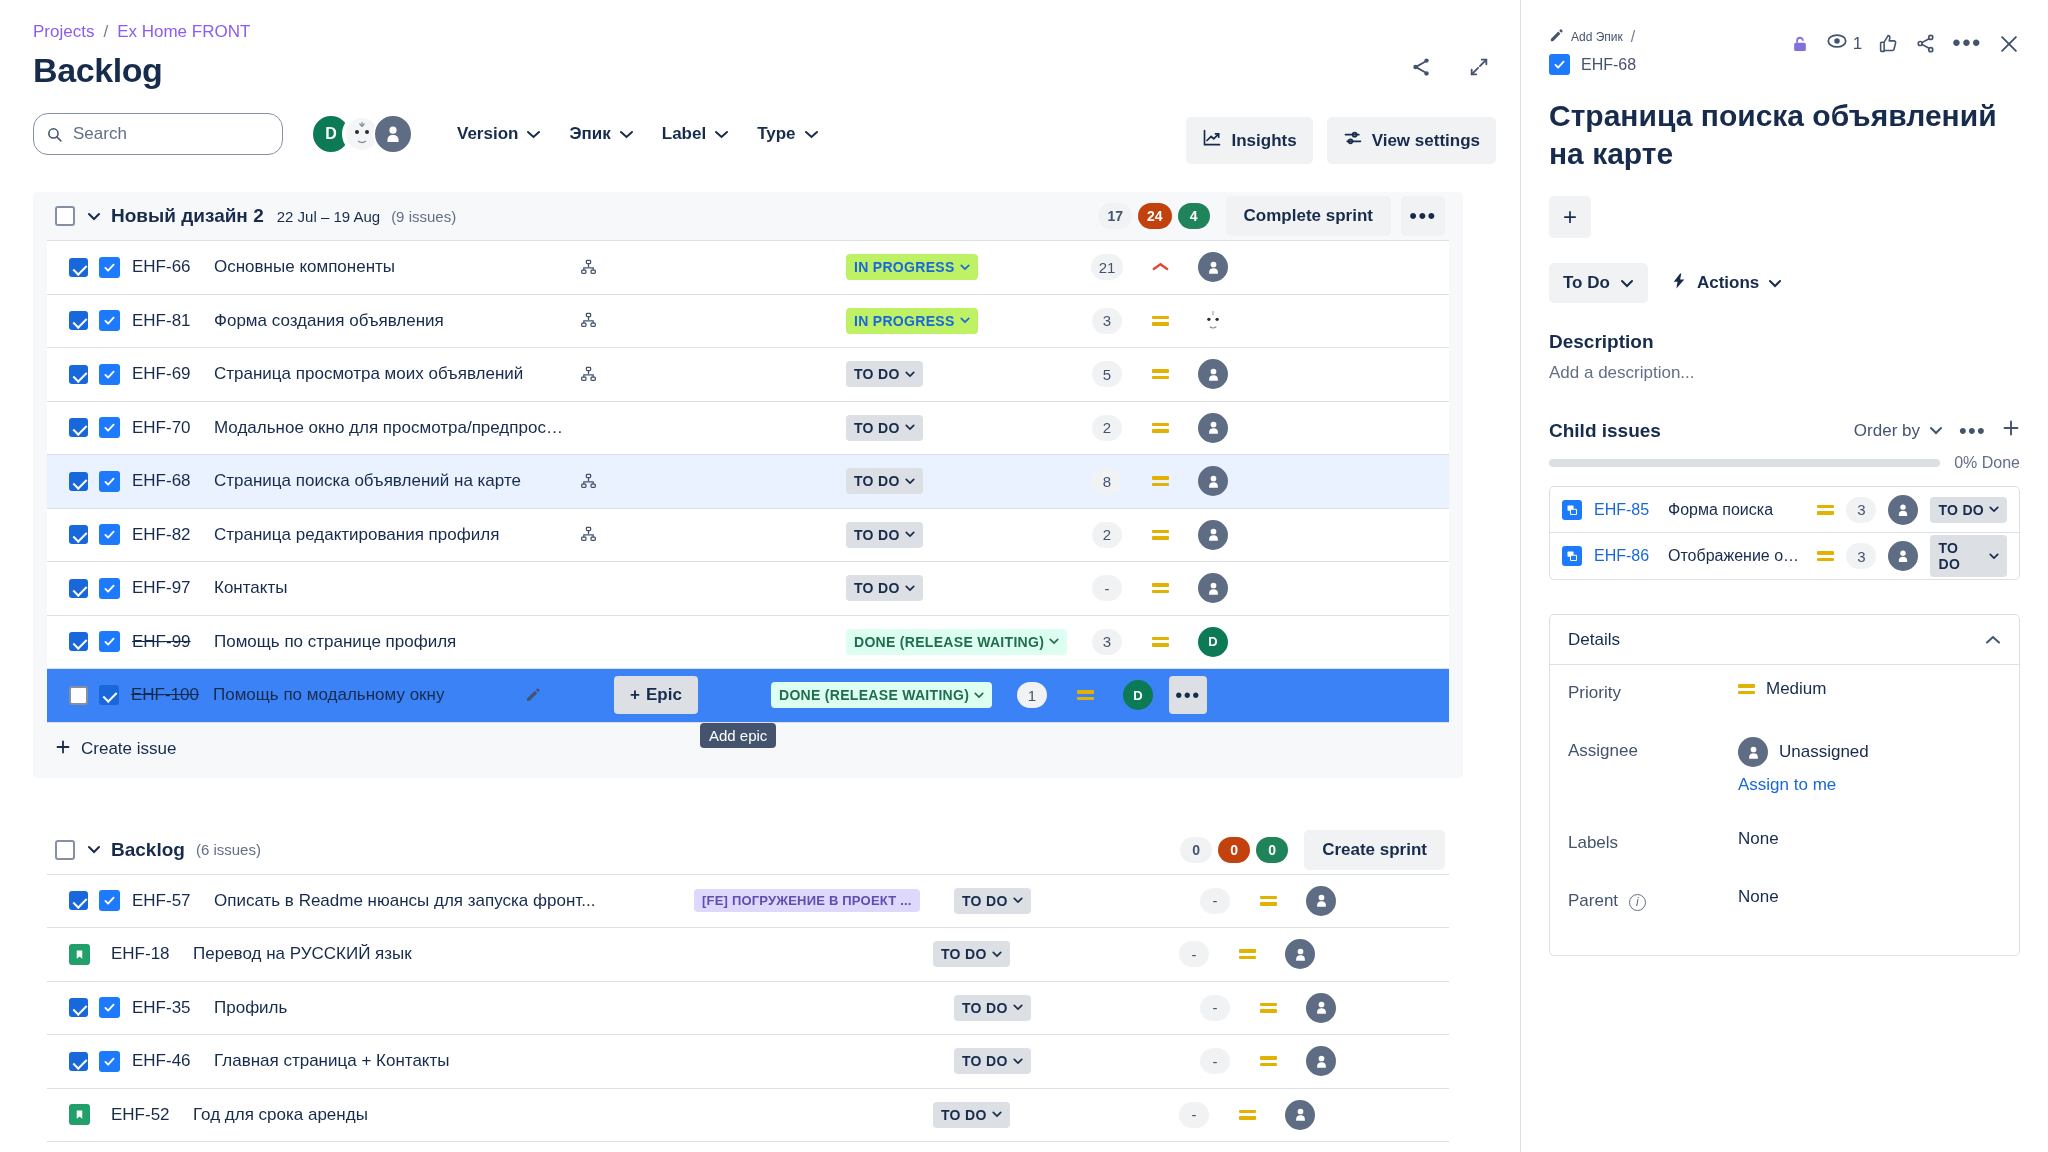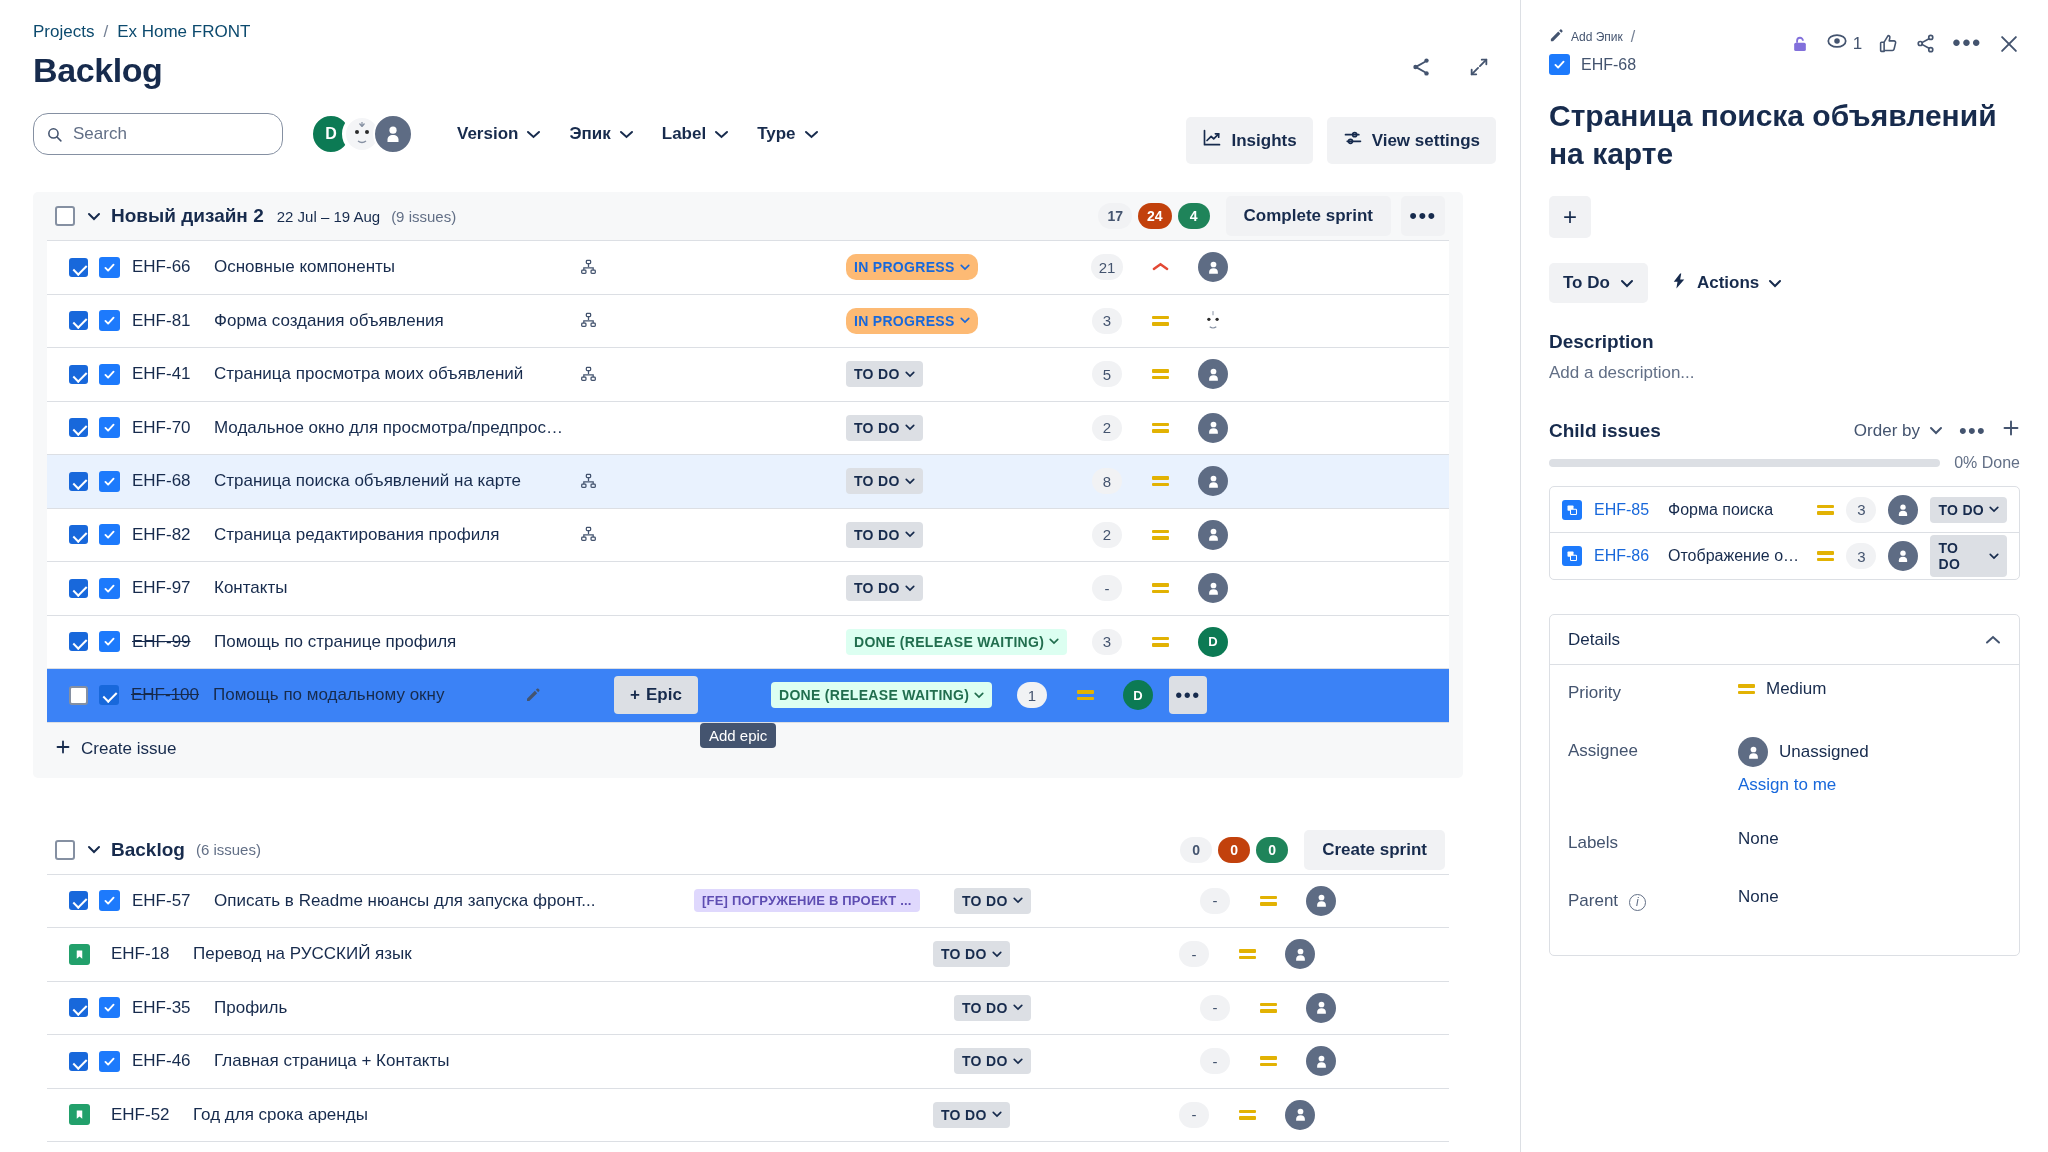--- a/index.html
+++ b/index.html
@@ -12,21 +12,21 @@
   }
   .page { display: flex; width: 2048px; height: 1152px; }
 
   
   .main { width: 1520px; height: 1152px; position: relative; padding: 0 0 0 0; }
 
   .breadcrumb {
     display: flex; align-items: center; gap: 9px;
     font-size: 17px; color: #44546f; padding: 22px 0 0 33px;
   }
-  .breadcrumb a { color: #0c4a6e; text-decoration: none; }
+  .breadcrumb a { color: #8b5cf6; text-decoration: none; }
   .breadcrumb .sep { color: #758195; }
 
   .page-title {
     font-size: 34px; font-weight: bold; letter-spacing: -0.4px;
     color: #172b4d; padding: 9px 0 0 33px;
   }
 
   .top-right-icons {
     position: absolute; right: 24px; top: 50px;
     display: flex; align-items: center; gap: 24px;
@@ -185,21 +185,21 @@
     left: 653px; top: 54px; white-space: nowrap; z-index: 5;
   }
 
   .col-status { width: 230px; flex: 0 0 auto; display: flex; }
   .status-pill {
     display: inline-flex; align-items: center; gap: 5px;
     border-radius: 4px; font-size: 14px; font-weight: bold;
     padding: 5px 8px; letter-spacing: .3px; text-transform: uppercase;
   }
   .status-pill.todo { background: #dcdfe4; color: #172b4d; }
-  .status-pill.inprogress { background: #fdba74; color: #1868db; border-radius: 10px; }
+  .status-pill.inprogress { background: #bef264; color: #1868db; }
   .status-pill.done { background: #dcfff1; color: #216e4e; }
 
   .col-points { width: 62px; flex: 0 0 auto; display: flex; justify-content: center; }
   .points {
     min-width: 30px; height: 26px; border-radius: 13px; background: #f1f2f4;
     display: inline-flex; align-items: center; justify-content: center;
     font-size: 15px; color: #44546f; padding: 0 8px;
   }
   .col-prio { width: 44px; flex: 0 0 auto; display: flex; justify-content: center; }
   .col-assignee { width: 62px; flex: 0 0 auto; display: flex; justify-content: center; }
@@ -547,21 +547,21 @@
 
           <div class="row">
             <div class="row-cb-slot">
               <div class="cb checked"></div>
             </div>
             <div class="type-icon task">
               <svg width="13" height="13" viewBox="0 0 16 16" fill="none" stroke="#fff" stroke-width="2.3" stroke-linecap="round" stroke-linejoin="round">
                   <polyline points="3,8.5 6.3,11.8 13,4.5"></polyline>
                 </svg>
             </div>
-            <span class="issue-key">EHF-41</span>
+            <span class="issue-key">EHF-69</span>
             <span class="issue-summary" style="width:352px">Страница просмотра моих объявлений</span>
             <span class="col-tree">
               <svg width="17" height="17" viewBox="0 0 20 20" fill="none" stroke="#44546f" stroke-width="1.5">
                 <rect x="7.5" y="1.5" width="5" height="4" rx="1"></rect>
                   <rect x="2" y="13" width="5" height="4" rx="1"></rect>
                   <rect x="13" y="13" width="5" height="4" rx="1"></rect>
                 <path d="M10 5.5v4M4.5 13v-2.5h11V13"></path>
               </svg>
             </span>
             <span class="col-epic"></span>

